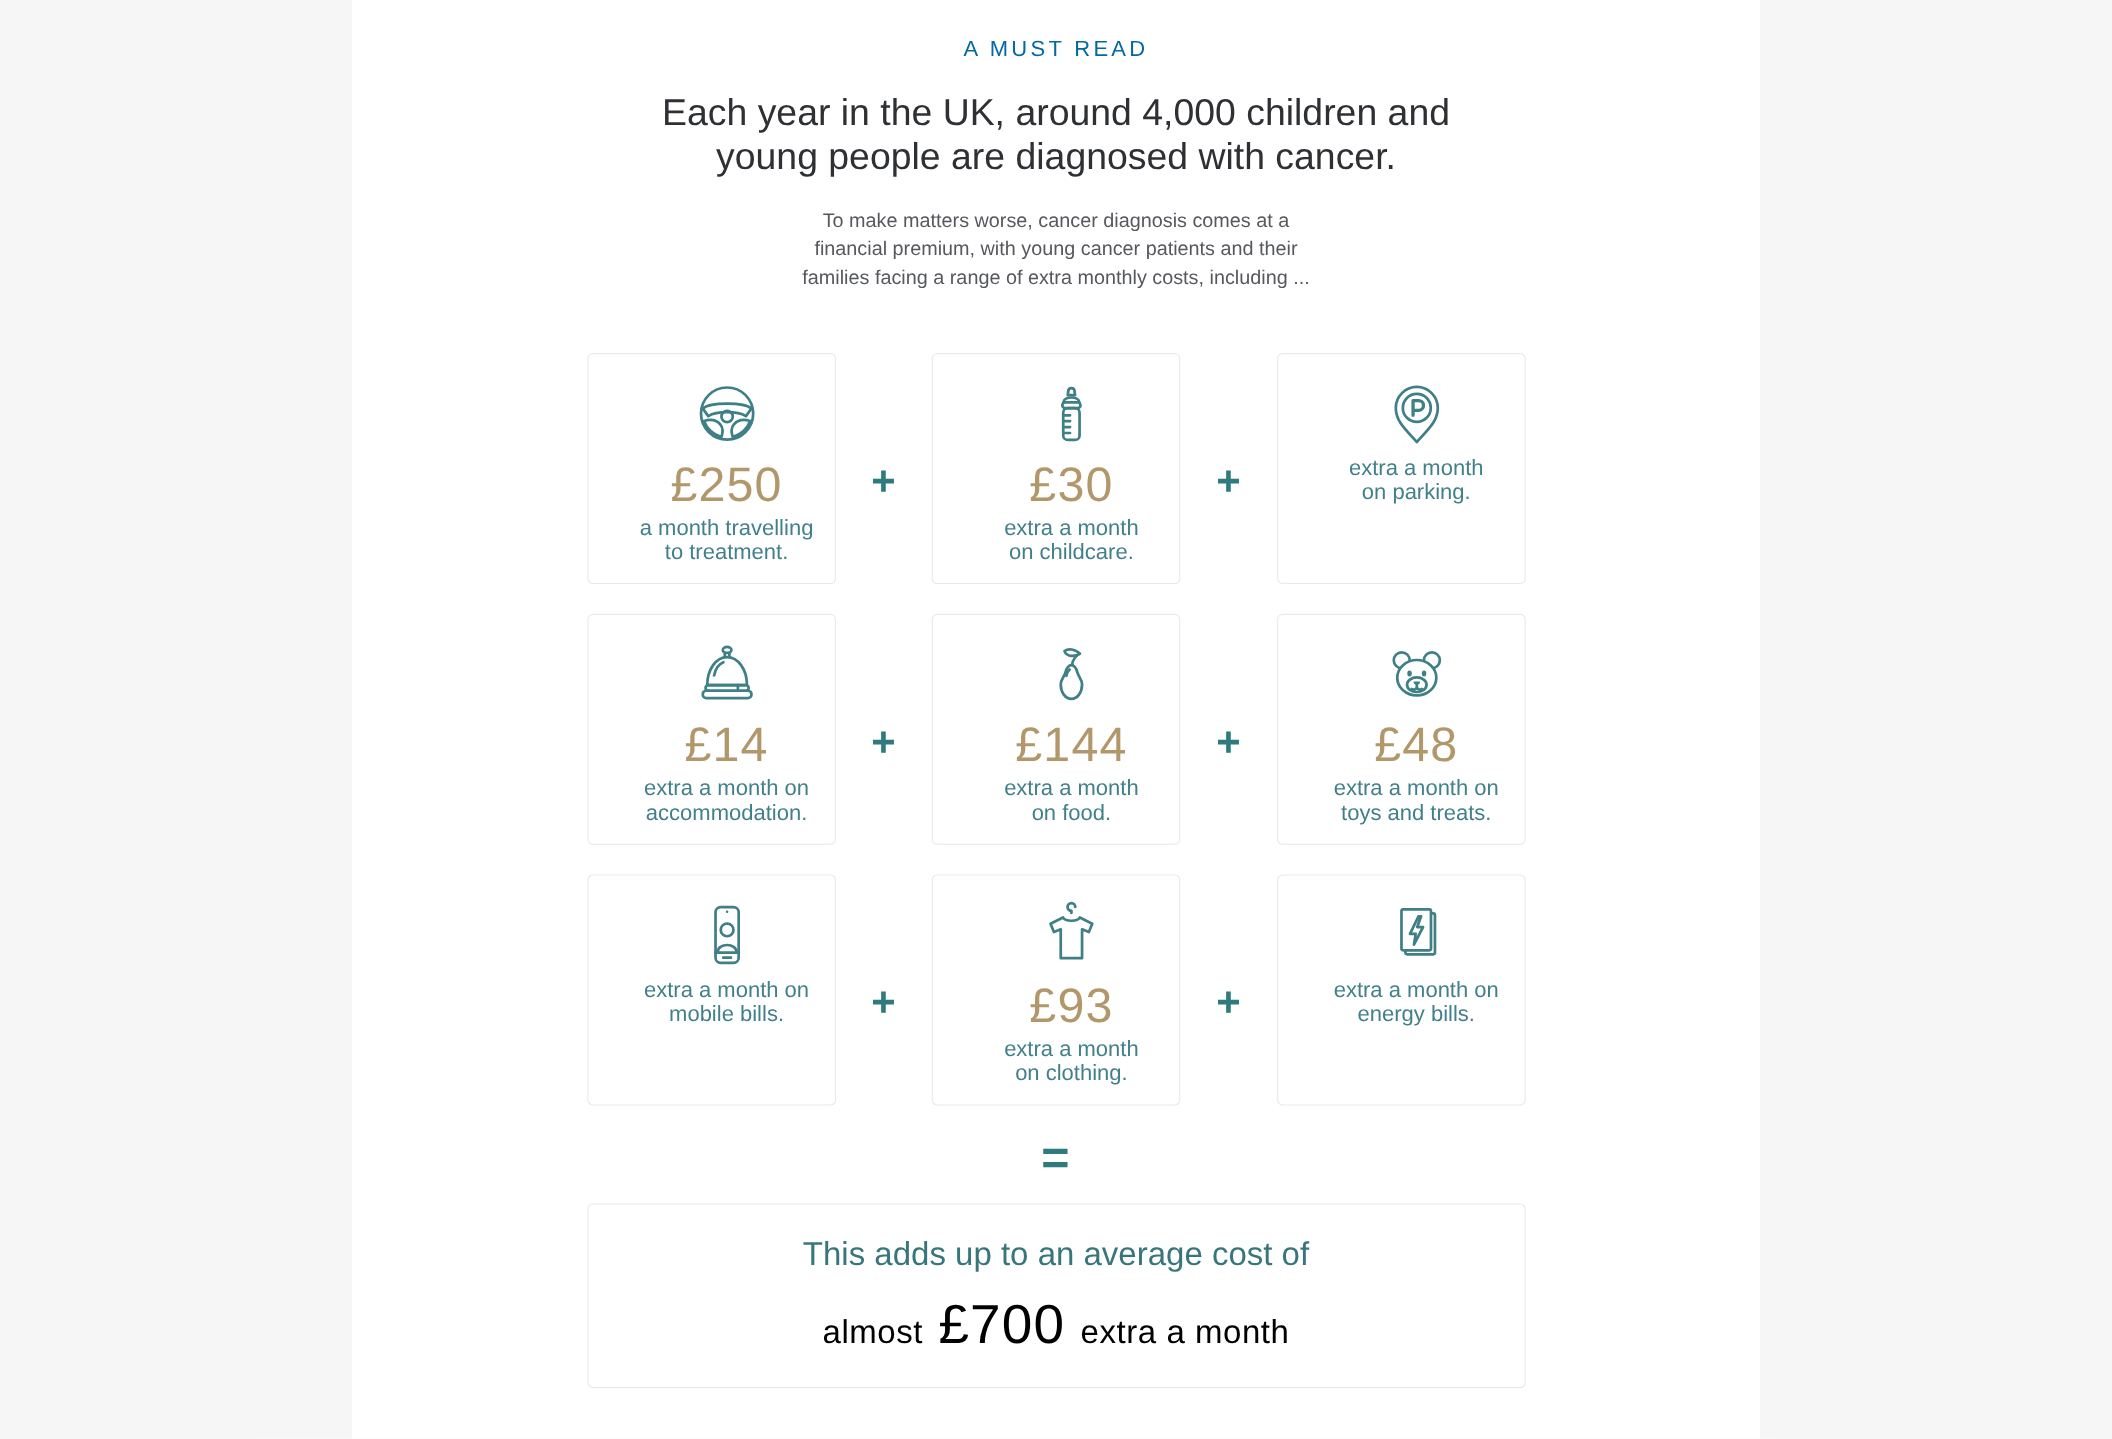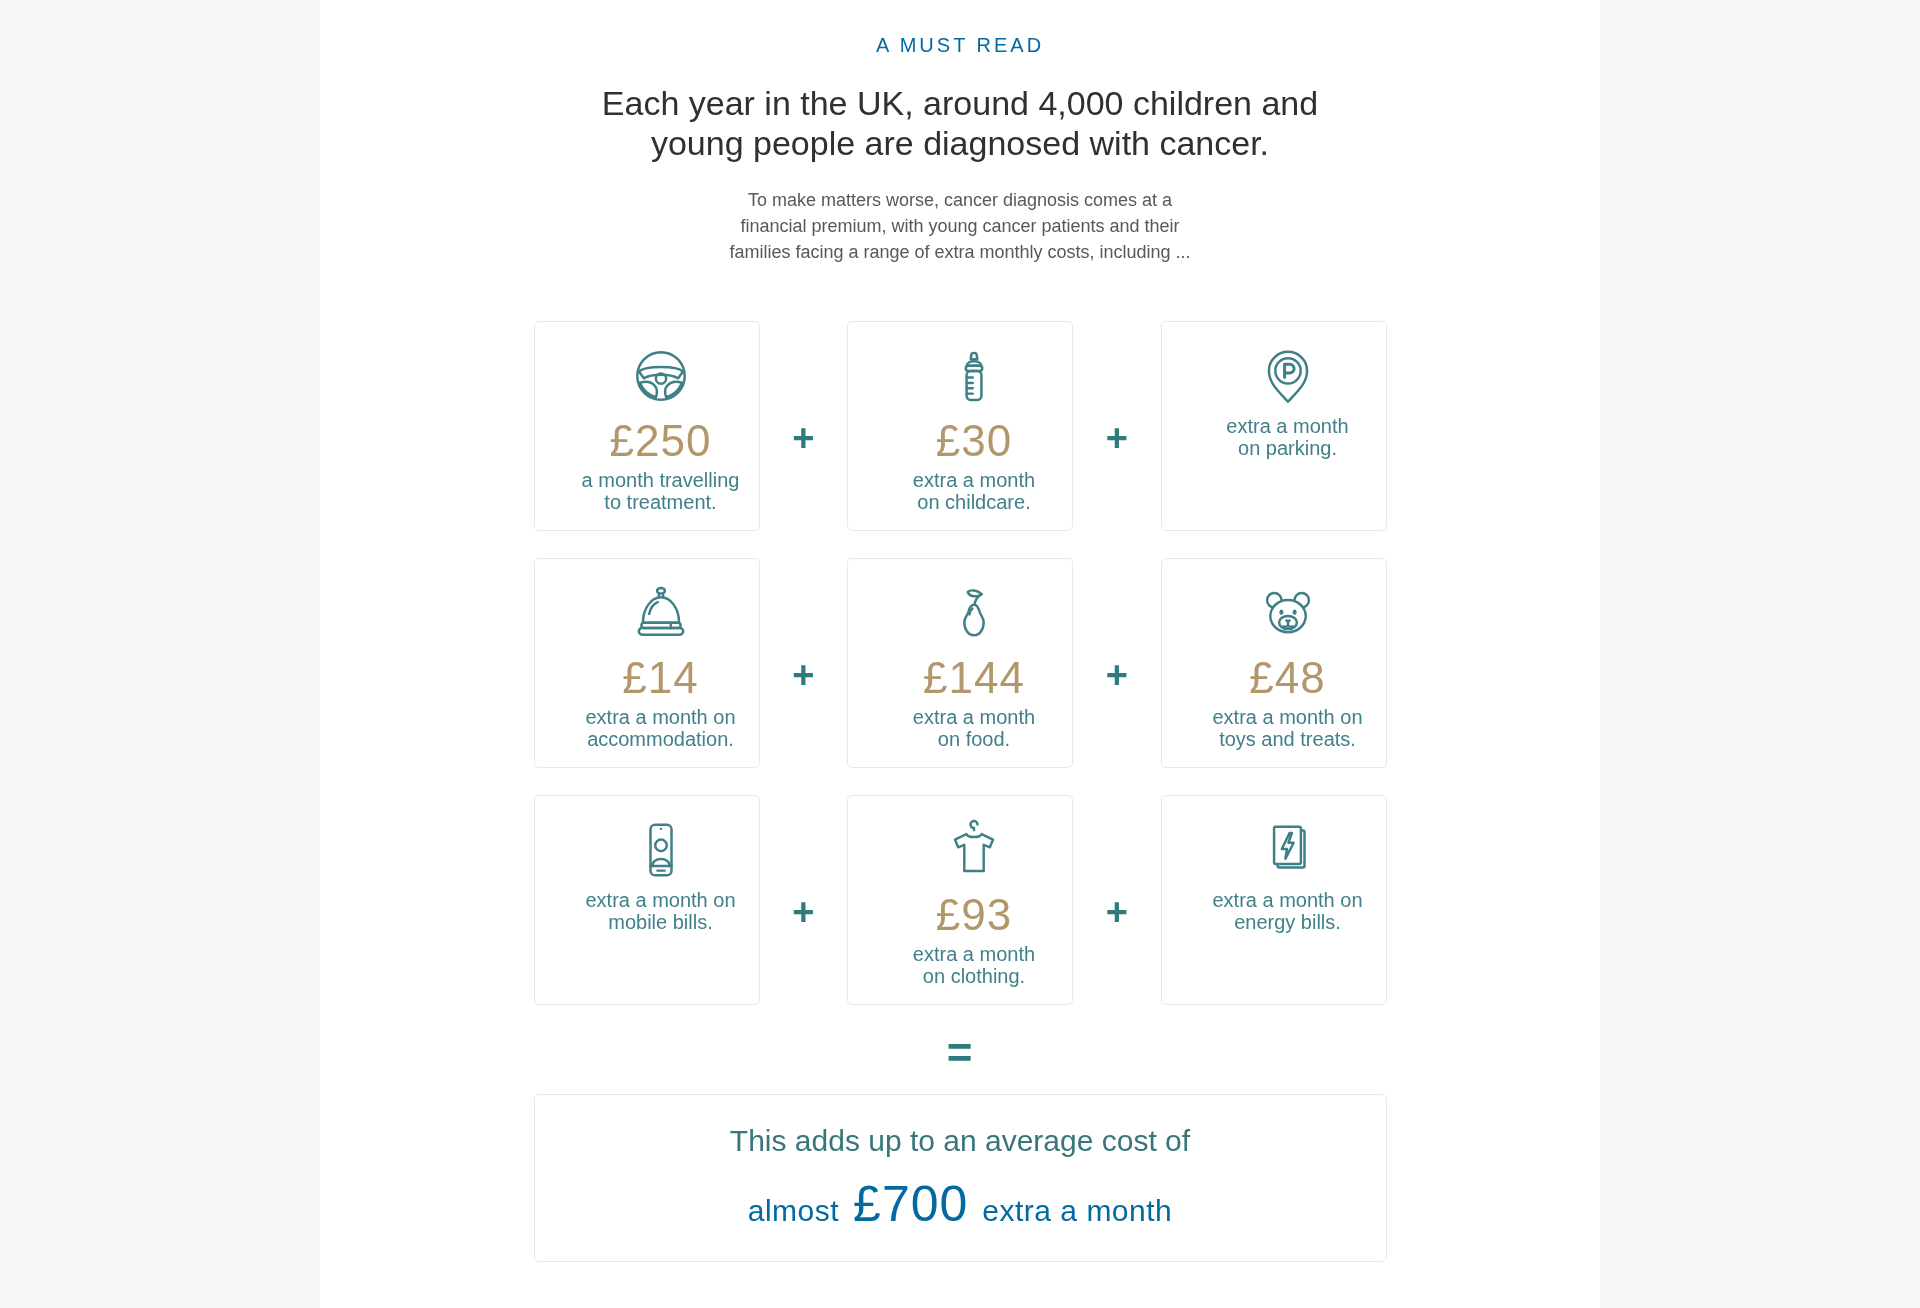--- a/index.html
+++ b/index.html
@@ -47,21 +47,21 @@
   .equals-row {
     text-align:center; color:#2f7a7d; font-size:44px; line-height:42px;
     font-weight:800; margin-top:4px; letter-spacing:1px;
   }
   .total-card {
     width:853px; height:168px; margin:20px auto 0;
     border:1px solid #e9e9e9; border-radius:5px; background:#fff;
     display:flex; flex-direction:column; align-items:center; justify-content:center;
   }
   .total-line1 { color:#38767c; font-size:30px; font-weight:500; }
-  .total-line2 { margin-top:17px; color:#0369a1; display:flex; align-items:baseline; gap:14px; }
+  .total-line2 { margin-top:17px; color:#000000; display:flex; align-items:baseline; gap:14px; }
   .total-side { font-size:30px; font-weight:300; letter-spacing:0.5px; }
   .total-amount { font-size:50px; font-weight:400; letter-spacing:1px; }
   svg.icon {
     width:66px; height:66px; fill:none; stroke:#3f7f86;
     stroke-width:2.4; stroke-linecap:round; stroke-linejoin:round;
   }
   svg.icon .fill { fill:#3f7f86; stroke:none; }
   svg.icon .wfill { fill:#ffffff; }
   svg.icon .thick { stroke-width:2.9; }
 </style>

